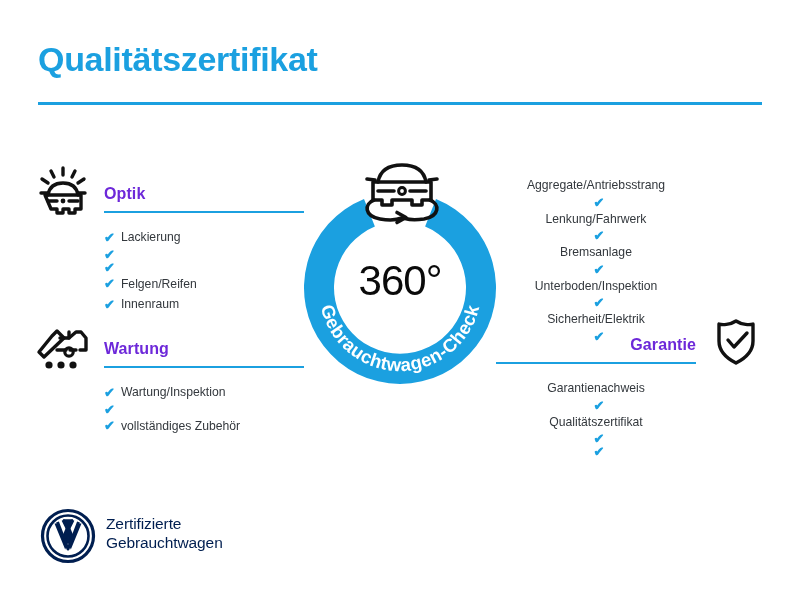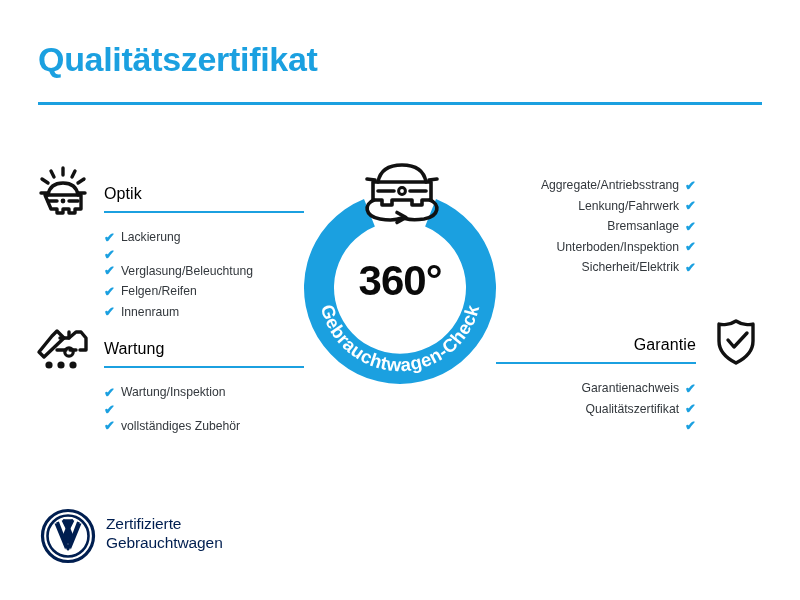--- a/index.html
+++ b/index.html
@@ -65,22 +65,22 @@
   }
   .col-left  .sec-icon { left: 0; }
   .col-right .sec-icon { right: 0; }
 
   .sec-icon svg { display: block; width: 100%; height: 100%; }
 
   .head-text {
     position: absolute;
     bottom: 14px;
     font-size: 16px;
-    font-weight: normal;
-    color: #000000;
+    font-weight: bold;
+    color: #6d28d9;
     letter-spacing: 0.1px;
     white-space: nowrap;
   }
   .col-left  .head-text { left: 68px; }
   .col-right .head-text { right: 68px; }
 
   .head-rule {
     position: absolute;
     bottom: 4px;
     height: 2px;
@@ -97,21 +97,21 @@
   .check-list li {
     font-size: 12.2px;
     color: #33383d;
     line-height: 20.5px;
     white-space: nowrap;
     display: flex;
     align-items: center;
   }
   .col-left .check-list  { padding-left: 68px; }
   .col-right .check-list { padding-right: 68px; justify-content: flex-end; }
-  .col-right .check-list li { justify-content: flex-end; }
+  .col-right .check-list li { justify-content: flex-end; flex-direction: column; }
 
   .chk {
     color: #1BA0E0;
     font-weight: bold;
     font-size: 13px;
     line-height: 1;
   }
   .col-left  .chk { margin-right: 6px; }
   .col-right .chk { margin-left: 6px; order: 2; }
   .col-right .lbl { order: 1; }
@@ -135,21 +135,21 @@
   }
   #badge-car svg { display: block; width: 100%; height: 100%; }
 
   #badge-value {
     position: absolute;
     left: 300px;
     top: 260px;
     width: 200px;
     text-align: center;
     font-size: 42px;
-    font-weight: bold;
+    font-weight: normal;
     color: #0a0a0a;
     letter-spacing: -1px;
     line-height: 1;
   }
 
   
   #vw-logo {
     position: absolute;
     left: 40px;
     top: 508px;
@@ -204,21 +204,20 @@
   <ul class="check-list">
     <li>
         <span class="chk">✔</span>
         <span class="lbl">Lackierung</span>
       </li>
     <li>
         <span class="chk">✔</span>
       </li>
     <li>
         <span class="chk">✔</span>
-        <span class="lbl">Verglasung/Beleuchtung</span>
       </li>
     <li>
         <span class="chk">✔</span>
         <span class="lbl">Felgen/Reifen</span>
       </li>
     <li>
         <span class="chk">✔</span>
         <span class="lbl">Innenraum</span>
       </li>
   </ul>

